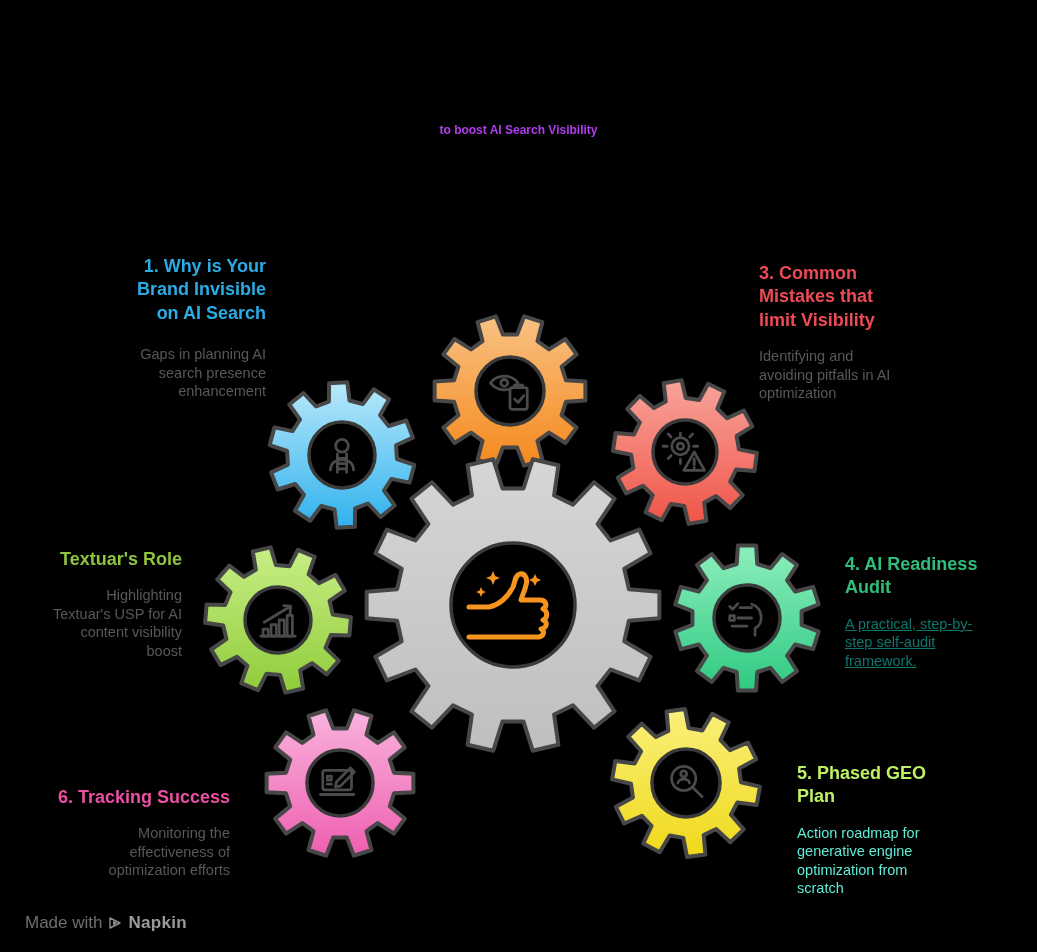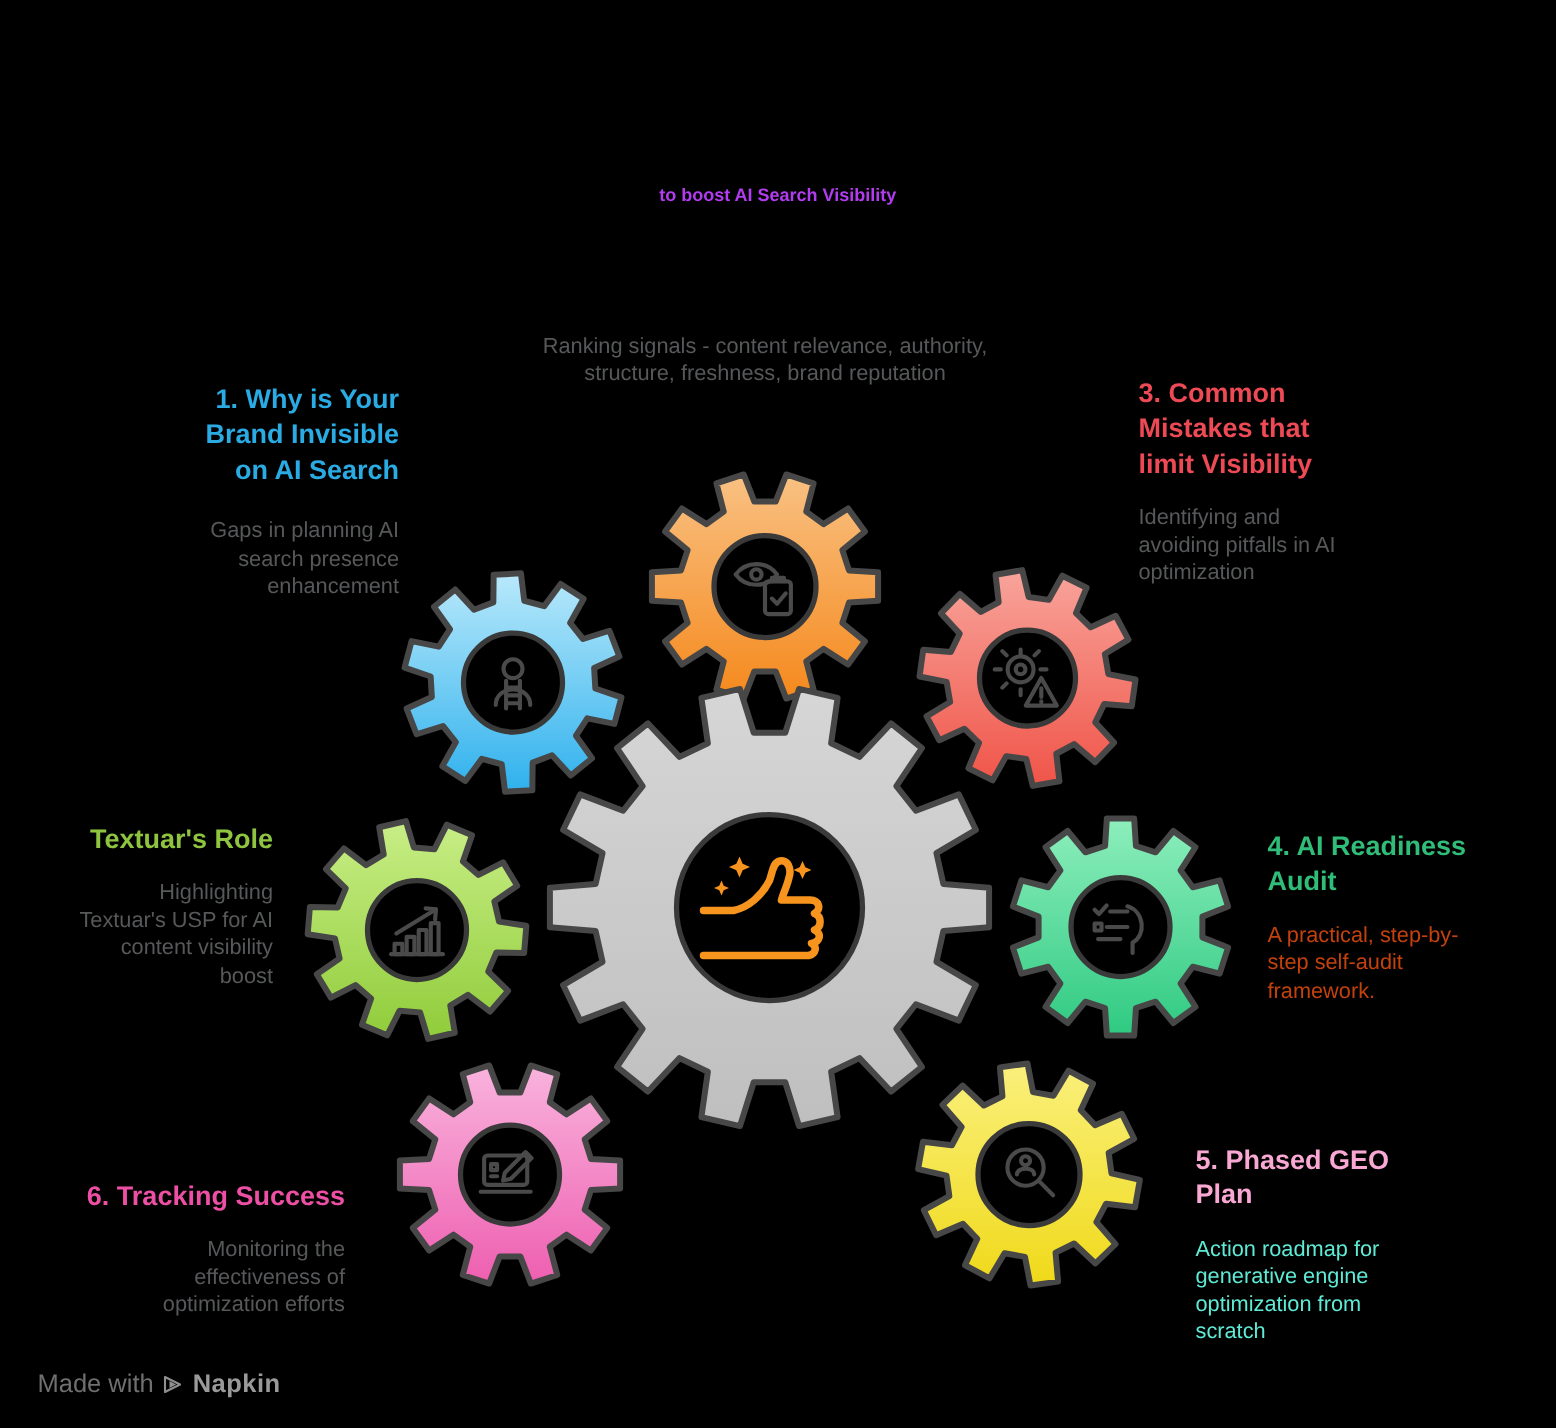--- a/index.html
+++ b/index.html
@@ -12,21 +12,21 @@
   .header{position:absolute;top:110px;left:0;width:100%;text-align:center;z-index:2;}
   .title{margin:0;font-size:27.5px;font-weight:bold;letter-spacing:.2px;}
   .subtitle{margin-top:13px;font-size:12px;font-weight:bold;}
   .item{position:absolute;z-index:2;}
   .heading{font-weight:bold;font-size:18px;line-height:1.3;white-space:pre-line;}
   .desc{margin-top:15px;font-size:14.5px;line-height:1.27;white-space:pre-line;}
   .item1{left:40px;top:255px;width:226px;text-align:right;}
   .item1 .desc{margin-top:20px;}
   .item2{left:310px;top:211px;width:400px;text-align:center;}
   .item2 .desc{margin-top:11px;}
-  .item3{left:759px;top:251px;width:200px;text-align:left;}
+  .item3{left:759px;top:262px;width:200px;text-align:left;}
   .item4{left:845px;top:553px;width:190px;text-align:left;}
   .item5{left:797px;top:762px;width:200px;text-align:left;}
   .item6{left:18px;top:774px;width:212px;text-align:right;}
   .item7{left:20px;top:548px;width:162px;text-align:right;}
   .footer{position:absolute;left:25px;top:913px;display:flex;align-items:center;gap:6px;z-index:2;font-size:17px;}
   .made-with{color:#6f6f6f;}
   .brand{color:#9a9a9a;font-weight:bold;letter-spacing:.3px;}
 </style>
 </head>
 <body>
@@ -161,43 +161,41 @@
 <div class="item item1">
   <div class="heading" style="color: rgb(42, 171, 227);">1. Why is Your
 Brand Invisible
 on AI Search</div>
   <div class="desc" style="color: rgb(87, 88, 90);">Gaps in planning AI
 search presence
 enhancement</div>
 </div>
 
 <div class="item item2">
-  <div class="desc" style="color: rgb(87, 88, 90);">Ranking signals - content relevance, authority,
-structure, freshness, brand reputation</div>
 </div>
 
 <div class="item item3">
   <div class="heading" style="color: rgb(238, 74, 86);">3. Common
 Mistakes that
 limit Visibility</div>
   <div class="desc" style="color: rgb(87, 88, 90);">Identifying and
 avoiding pitfalls in AI
 optimization</div>
 </div>
 
 <div class="item item4">
   <div class="heading" style="color: rgb(47, 189, 121);">4. AI Readiness
 Audit</div>
-  <div class="desc" style="color: #c2410c;">A practical, step-by-
+  <div class="desc" style="color: #0f766e; text-decoration: underline;">A practical, step-by-
 step self-audit
 framework.</div>
 </div>
 
 <div class="item item5">
-  <div class="heading" style="color: #f9a8d4;">5. Phased GEO
+  <div class="heading" style="color: #bef264;">5. Phased GEO
 Plan</div>
   <div class="desc" style="color: #5eead4;">Action roadmap for
 generative engine
 optimization from
 scratch</div>
 </div>
 
 <div class="item item6">
   <div class="heading" style="color: rgb(236, 79, 163); margin-top: 12px;">6. Tracking Success</div>
   <div class="desc" style="color: rgb(87, 88, 90);">Monitoring the

